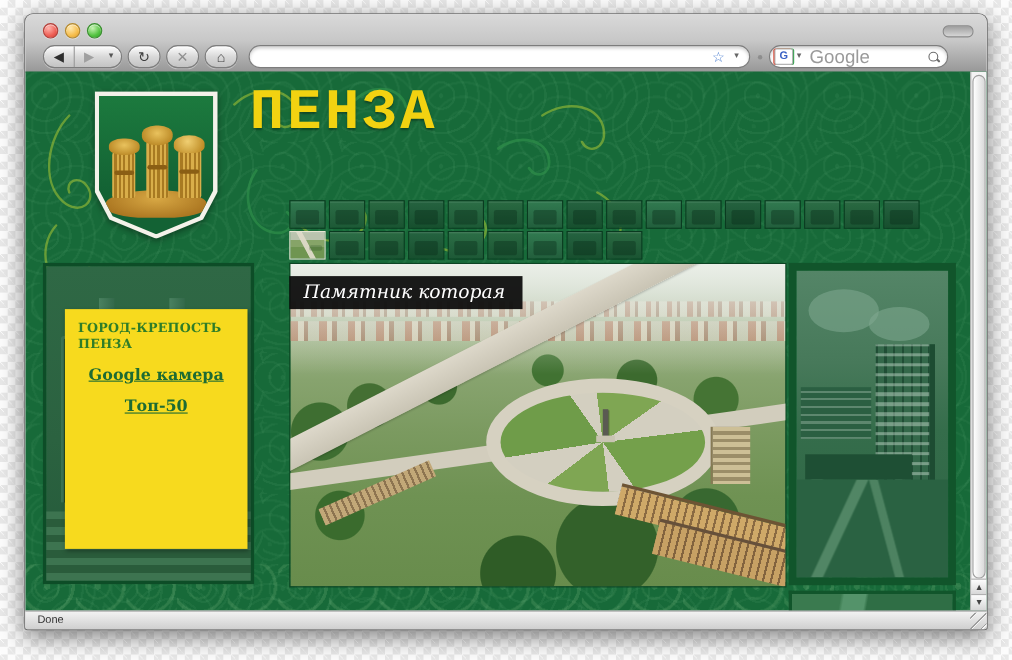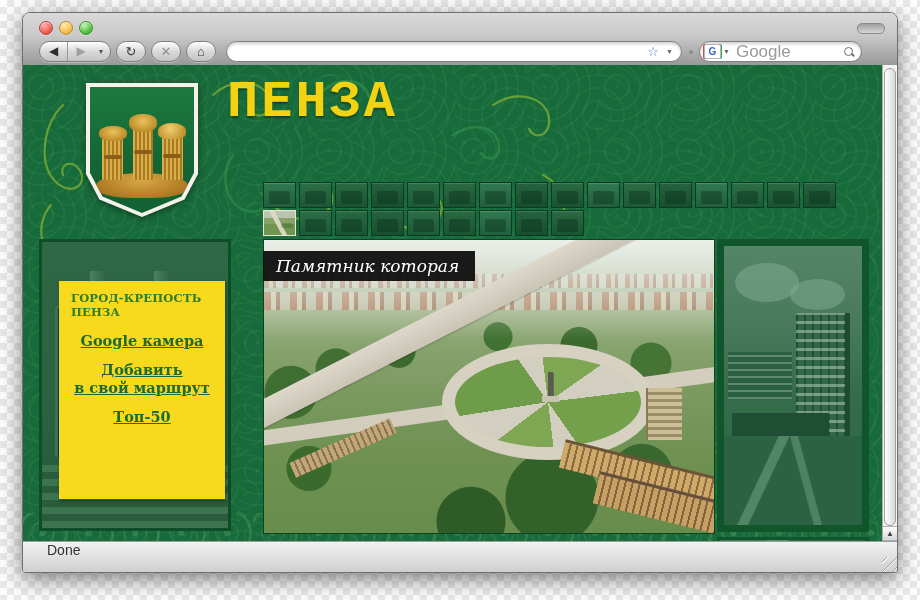--- a/index.html
+++ b/index.html
@@ -176,23 +176,23 @@
     background:linear-gradient(100deg,#3a7a4f 0 30%,#54936a 32% 45%,#2f6e45 47% 100%);}
   
   .scrollbar{position:absolute;right:0;top:0;bottom:0;width:15px;background:#f4f4f4;border-left:1px solid #ababab;box-sizing:border-box;}
   .sthumb{position:absolute;left:1px;right:1px;top:3px;height:458px;border-radius:7px;
     background:linear-gradient(90deg,#ffffff,#d9d9d9);border:1px solid #9f9f9f;box-sizing:border-box;}
   .sarrow{position:absolute;left:0;right:0;height:14px;text-align:center;font-size:8px;line-height:14px;color:#444;
     background:linear-gradient(180deg,#fdfdfd,#d5d5d5);border-top:1px solid #b0b0b0;}
   .sarrow.up{bottom:14px;}
   .sarrow.down{bottom:0;}
   
-  .statusbar{position:absolute;left:0;right:0;bottom:0;height:31px;
+  .statusbar{position:absolute;left:0;right:0;bottom:0;height:17px;
     background:linear-gradient(180deg,#f2f2f2,#cfcfcf);border-top:1px solid #9b9b9b;
-    font-size:14px;color:#333;line-height:16px;padding-left:24px;box-sizing:border-box;}
+    font-size:10px;color:#333;line-height:16px;padding-left:11px;box-sizing:border-box;}
   .grip{position:absolute;right:0;bottom:0;width:15px;height:15px;
     background:repeating-linear-gradient(135deg,transparent 0 3px,#9e9e9e 3px 4px,#f5f5f5 4px 5px,transparent 5px 7px);}
 </style>
 </head>
 <body>
 
 <div class="window">
 
   <div class="chrome">
     <div class="light red"></div>
@@ -295,22 +295,20 @@
         <div class="pl-door" style="left:70%;width:16%;"></div>
         <div class="pl-rail"></div>
         <div class="pl-steps"></div>
         <div class="pl-lamp"></div>
       </div>
 
       <div class="infobox">
         <h2>ГОРОД-КРЕПОСТЬ ПЕНЗА</h2>
         <div class="ib-links">
           <a>Google камера</a>
-          <a>Добавить
-в свой маршрут</a>
           <a>Топ-50</a>
         </div>
       </div>
 
       <div class="photo">
         <div class="ph-trees"></div>
         <div class="ph-city1"></div>
         <div class="ph-city2"></div>
         <div class="ph-haze"></div>
         <div class="ph-road1"></div>

